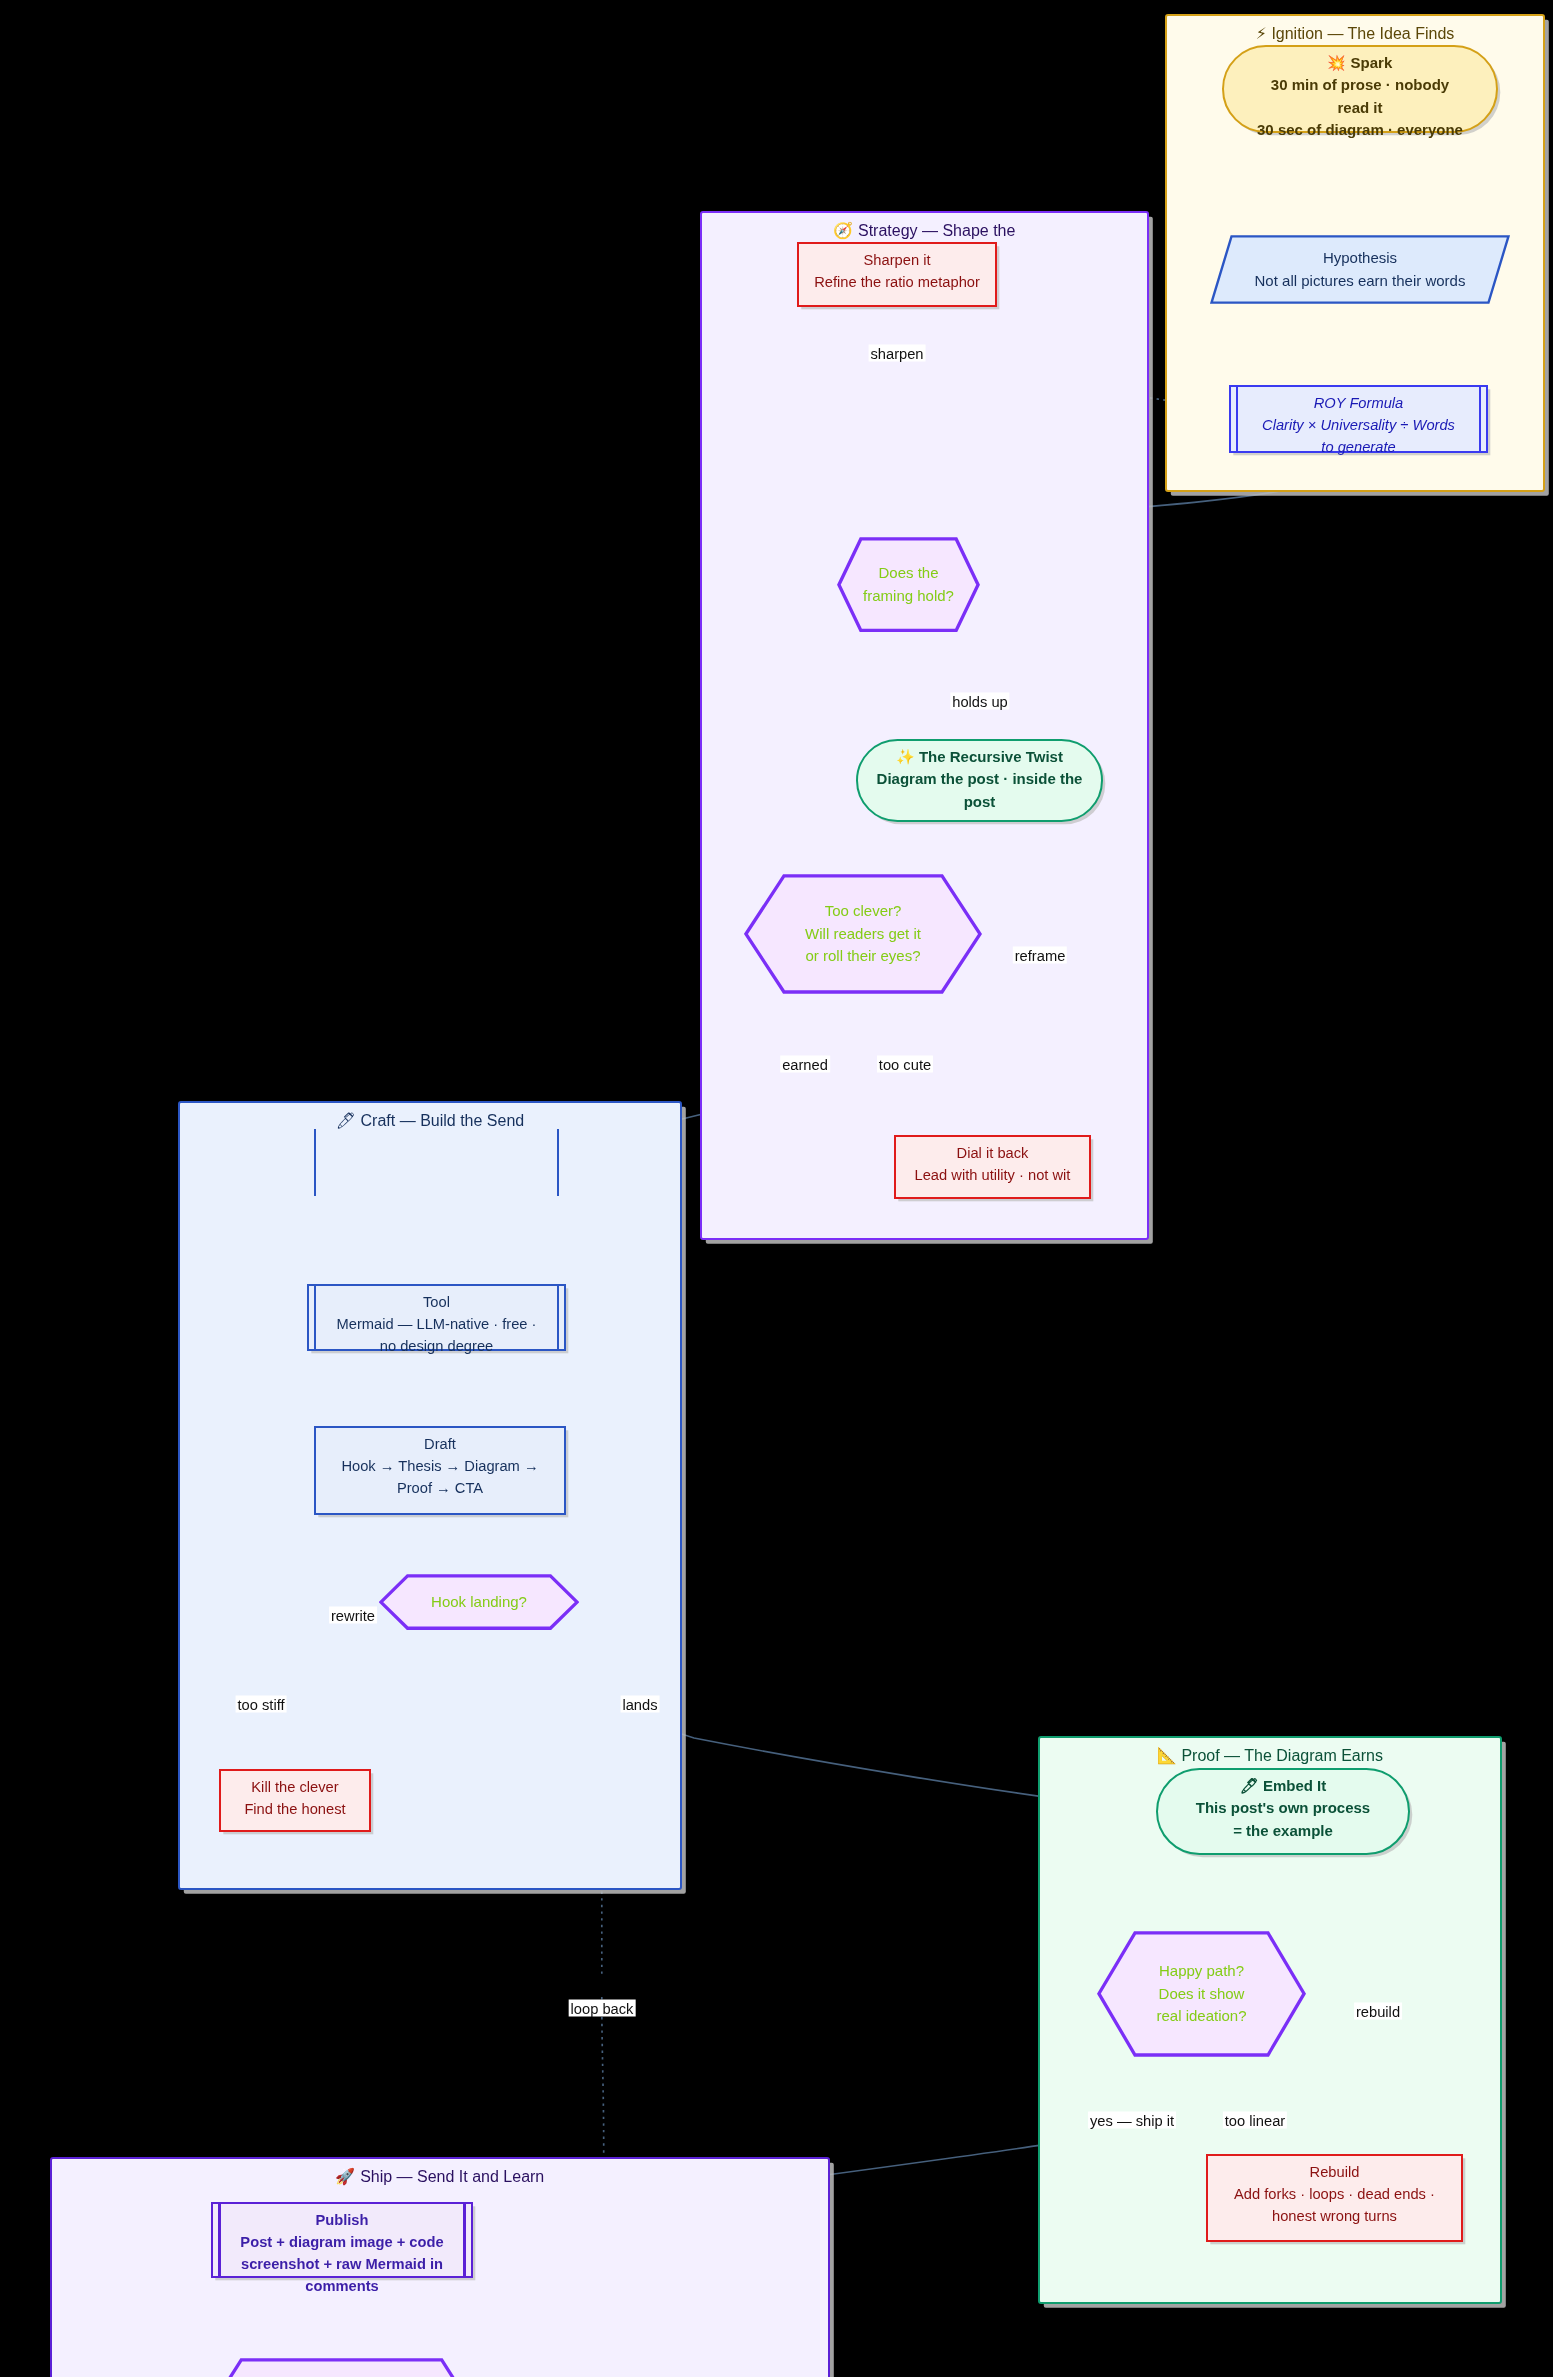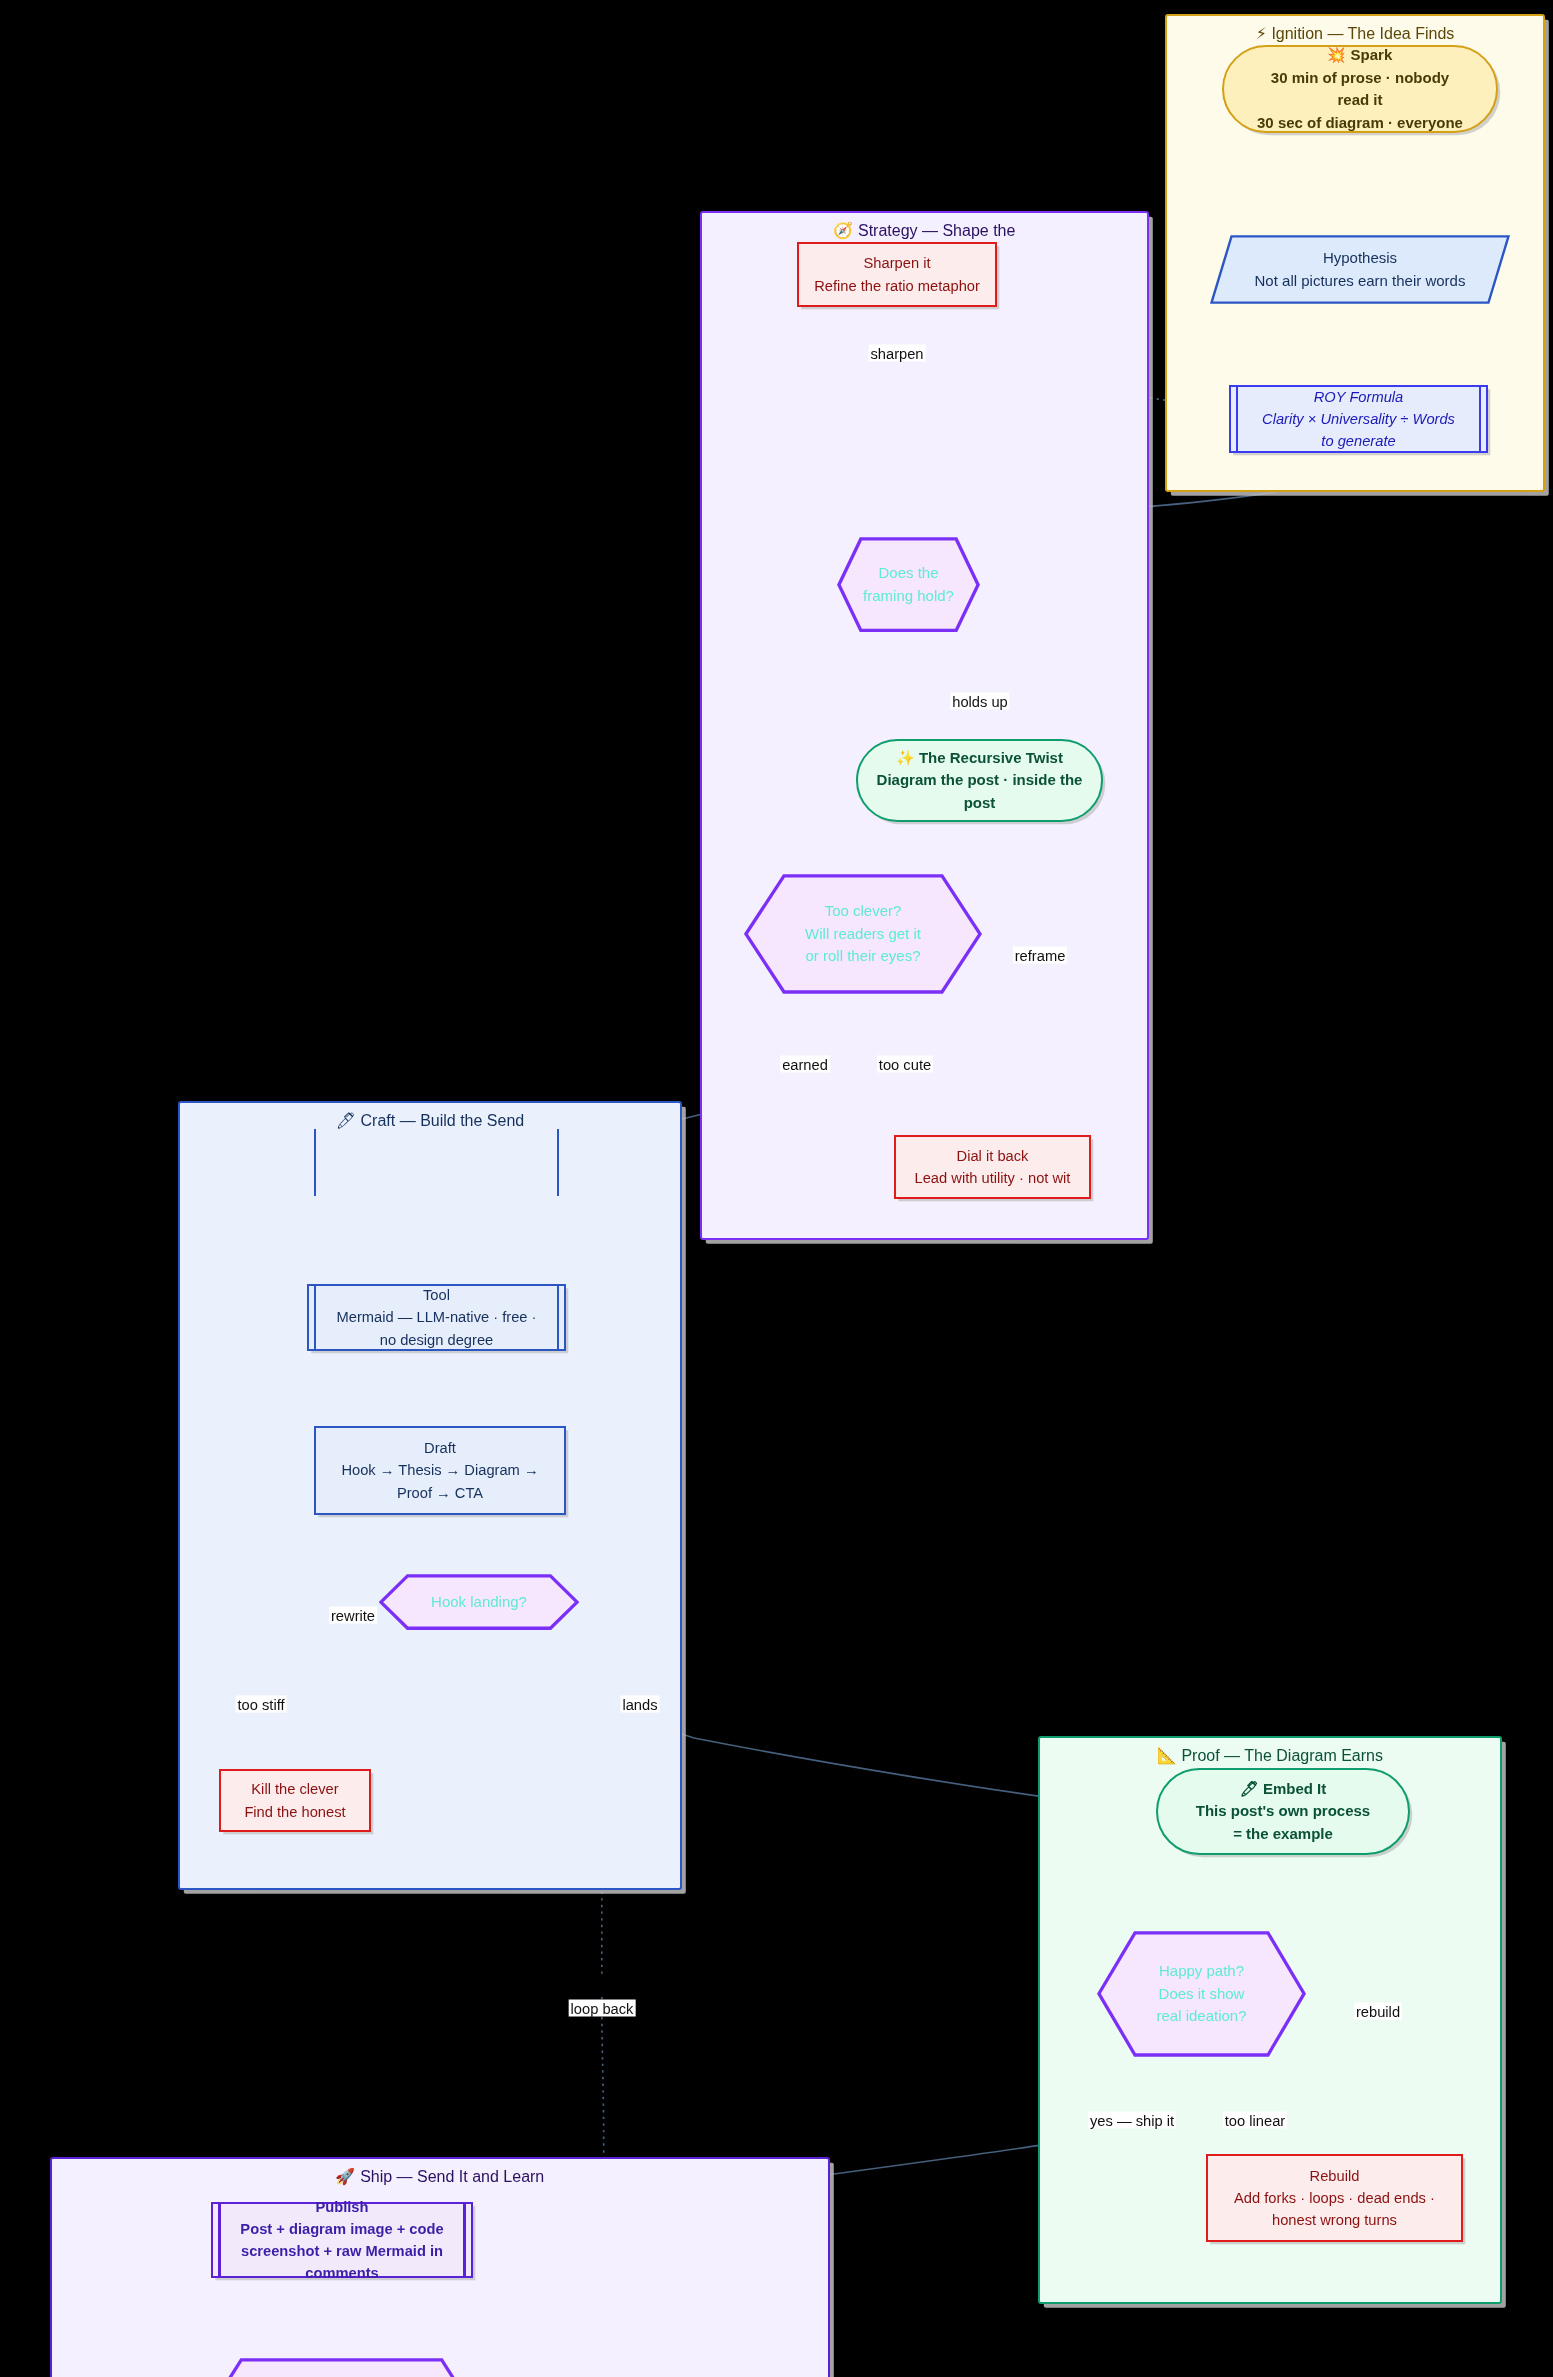--- a/index.html
+++ b/index.html
@@ -3,28 +3,28 @@
 <meta charset="utf-8">
 <style>
   html,body{margin:0;padding:0;background:#000;}
   body{font-family:"Liberation Sans","DejaVu Sans",sans-serif;}
   #stage{position:relative;width:1553px;height:2859px;background:#000;overflow:hidden;}
   svg.layer{position:absolute;inset:0;width:1553px;height:2859px;overflow:visible;}
   .sg{position:absolute;box-sizing:border-box;border-radius:3px;
       box-shadow:4.8px 4.8px 0 -1px rgba(190,190,190,.85);}
   .sg-title{position:absolute;top:8.6px;left:0;right:0;text-align:center;
       font-size:16px;line-height:1.15;white-space:nowrap;}
-  .node{position:absolute;box-sizing:border-box;display:flex;align-items:center;
+  .node{position:absolute;box-sizing:border-box;display:flex;align-items:flex-start;
       justify-content:center;text-align:center;padding:4.8px 6.7px;
       box-shadow:3.3px 3.3px 0 -1px rgba(190,190,190,.7);}
   .node .inner{width:100%;}
   .node div.ln{line-height:1.5;}
   .hexwrap{position:absolute;display:flex;align-items:center;justify-content:center;}
   .hexwrap svg{position:absolute;inset:0;}
-  .hexwrap .htxt{position:relative;text-align:center;color:#5eead4;font-size:15px;line-height:1.5;}
+  .hexwrap .htxt{position:relative;text-align:center;color:#84cc16;font-size:15px;line-height:1.5;}
   .elabel{position:absolute;background:#fff;color:#111;font-size:14.7px;
       padding:0.5px 1.9px;white-space:nowrap;transform:translate(-50%,-50%);}
 </style>
 </head>
 <body>
 
 <div id="stage">
 
   <svg class="layer" viewBox="0 0 3267 6012" width="1553" height="2859">
     <defs>

